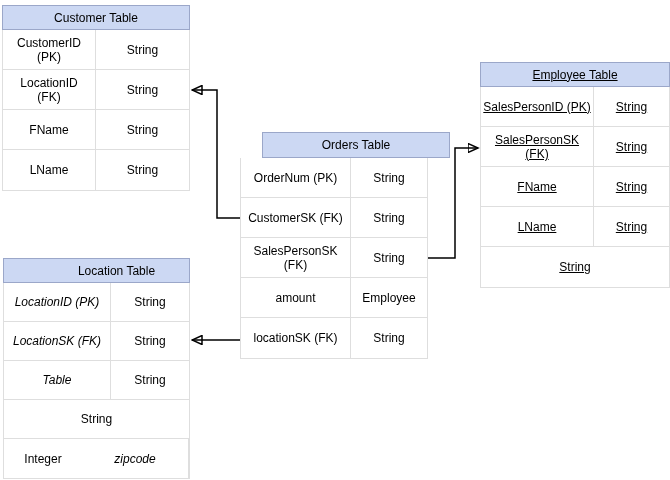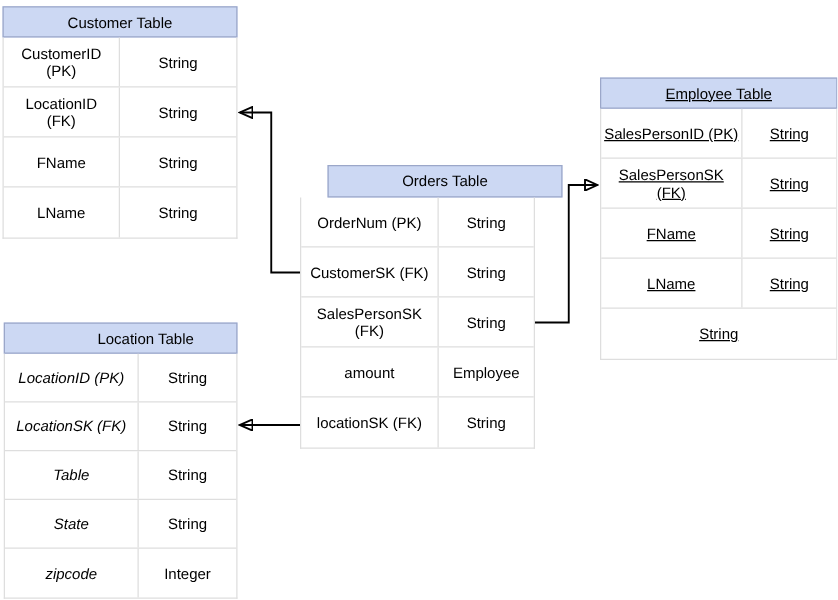--- a/index.html
+++ b/index.html
@@ -172,26 +172,25 @@
       </div>
       <div class="erd-row">
         <div class="cell name">LocationSK (FK)</div>
         <div class="cell type">String</div>
       </div>
       <div class="erd-row">
         <div class="cell name">Table</div>
         <div class="cell type">String</div>
       </div>
       <div class="erd-row">
-        <div class="cell name">State</div>
-        <div class="cell type">String</div>
-      </div>
-      <div class="erd-row">
+        <div class="cell type">String</div>
+      </div>
+      <div class="erd-row">
+        <div class="cell type">Integer</div>
         <div class="cell name">zipcode</div>
-        <div class="cell type">Integer</div>
       </div>
     </div>
   </div>
 
   <svg id="arrow-layer" viewBox="0 0 670 480" xmlns="http://www.w3.org/2000/svg">
     <defs>
       <marker id="arrowhead" markerUnits="userSpaceOnUse" markerWidth="12" markerHeight="10" refX="10.5" refY="5" orient="auto">
         <path d="M0.5,0.5 L10.5,5 L0.5,9.5 Z" fill="#000000" stroke="none"></path>
       </marker>
     </defs>

